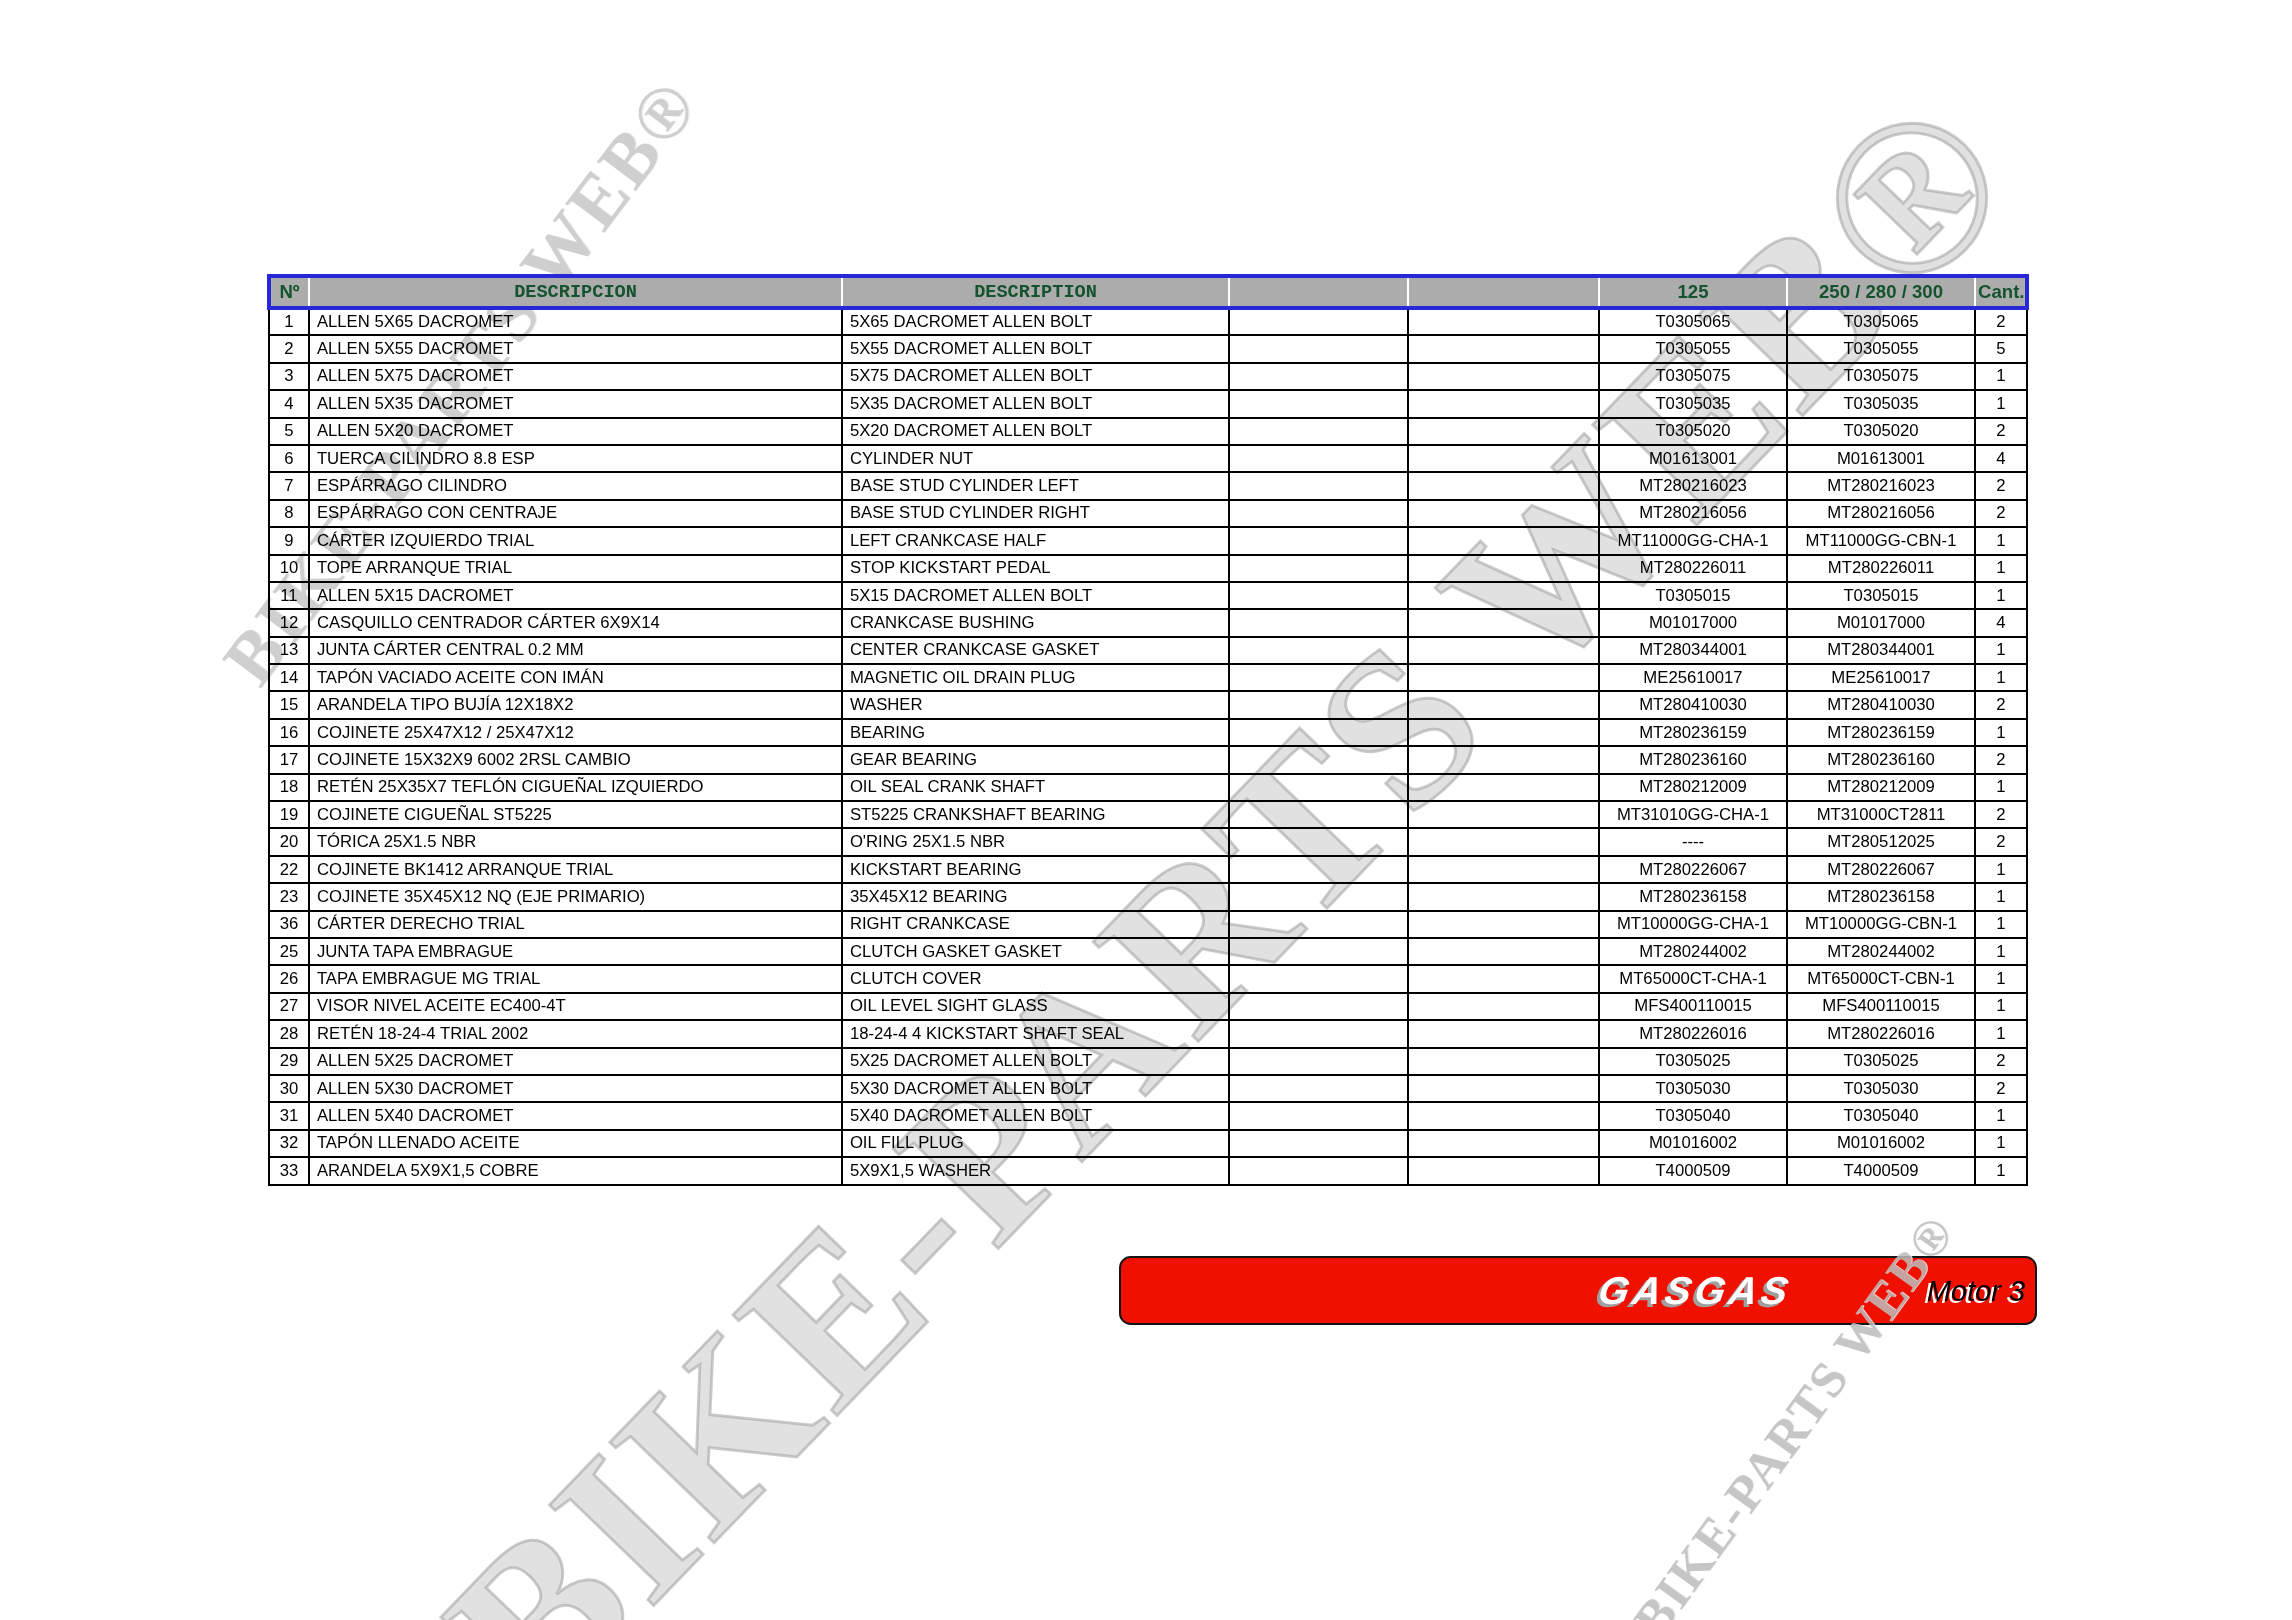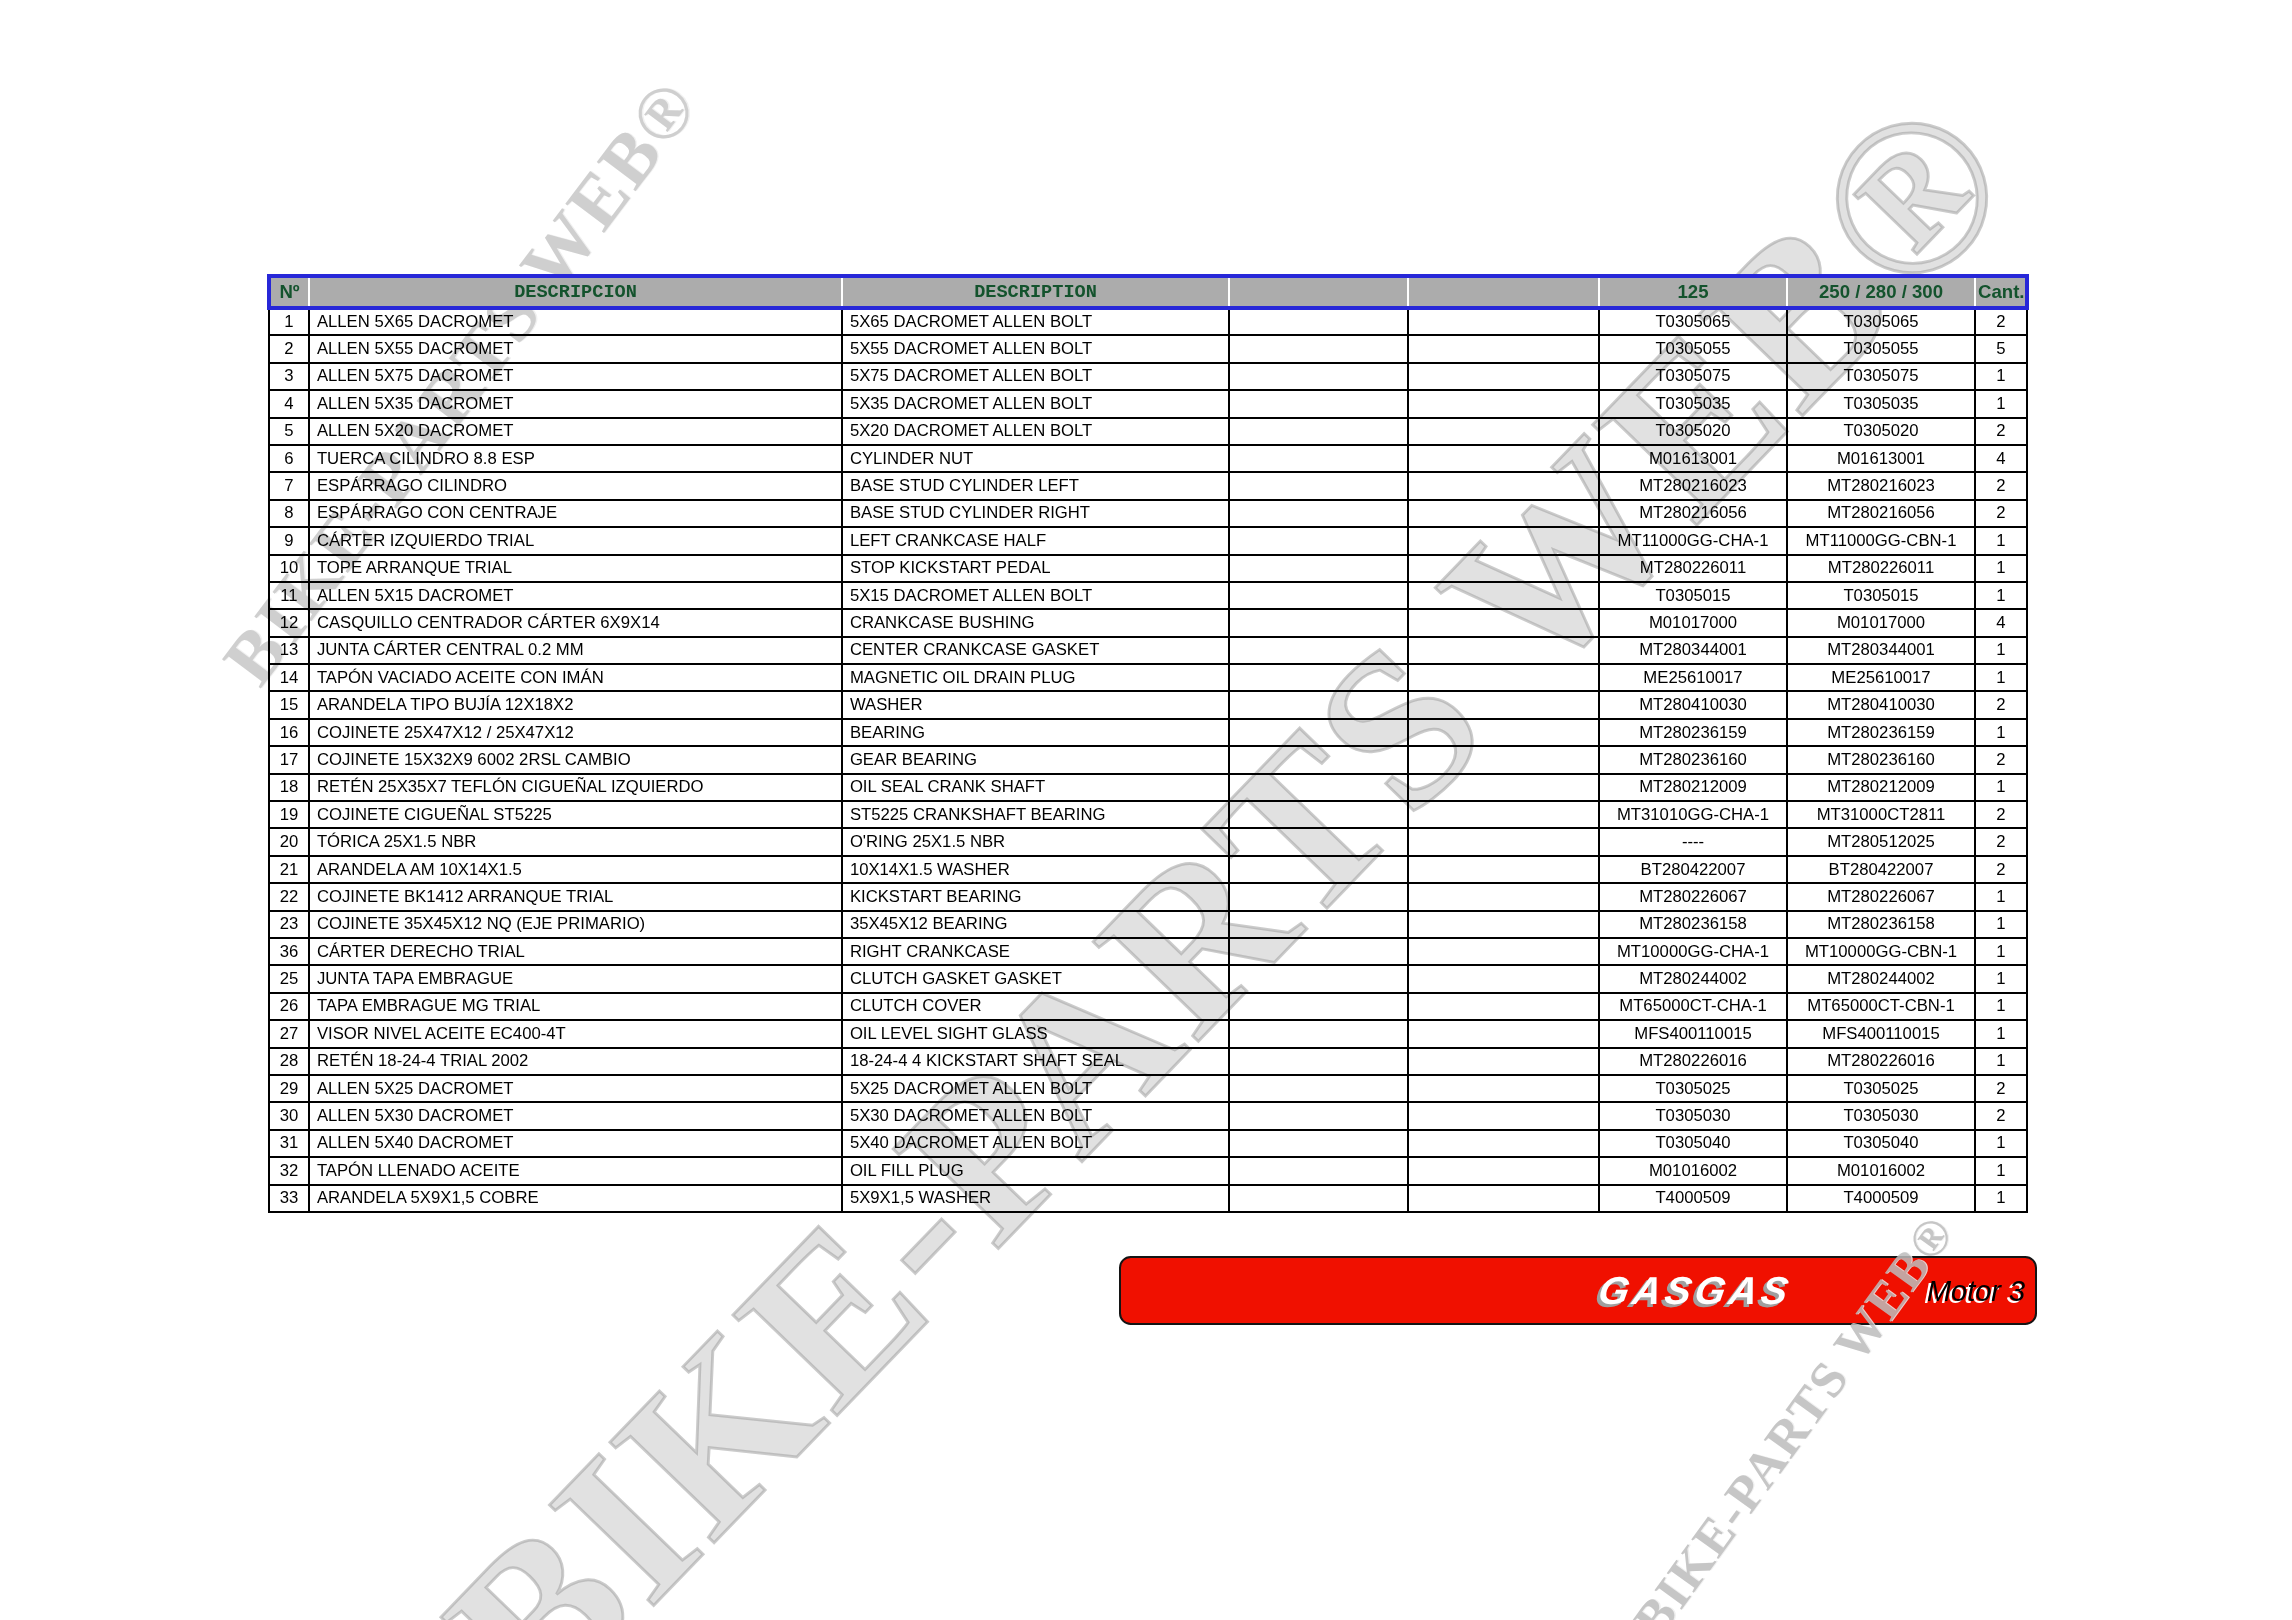--- a/index.html
+++ b/index.html
@@ -303,30 +303,20 @@
     <td class="c-num">20</td>
     <td class="c-es">TÓRICA 25X1.5 NBR</td>
     <td class="c-en">O'RING 25X1.5 NBR</td>
     <td class="c-b1"></td>
     <td class="c-b2"></td>
     <td class="c-125">----</td>
     <td class="c-250">MT280512025</td>
     <td class="c-cant">2</td>
   </tr>
         <tr>
-    <td class="c-num">21</td>
-    <td class="c-es">ARANDELA AM 10X14X1.5</td>
-    <td class="c-en">10X14X1.5  WASHER</td>
-    <td class="c-b1"></td>
-    <td class="c-b2"></td>
-    <td class="c-125">BT280422007</td>
-    <td class="c-250">BT280422007</td>
-    <td class="c-cant">2</td>
-  </tr>
-        <tr>
     <td class="c-num">22</td>
     <td class="c-es">COJINETE BK1412 ARRANQUE TRIAL</td>
     <td class="c-en">KICKSTART BEARING</td>
     <td class="c-b1"></td>
     <td class="c-b2"></td>
     <td class="c-125">MT280226067</td>
     <td class="c-250">MT280226067</td>
     <td class="c-cant">1</td>
   </tr>
         <tr>

